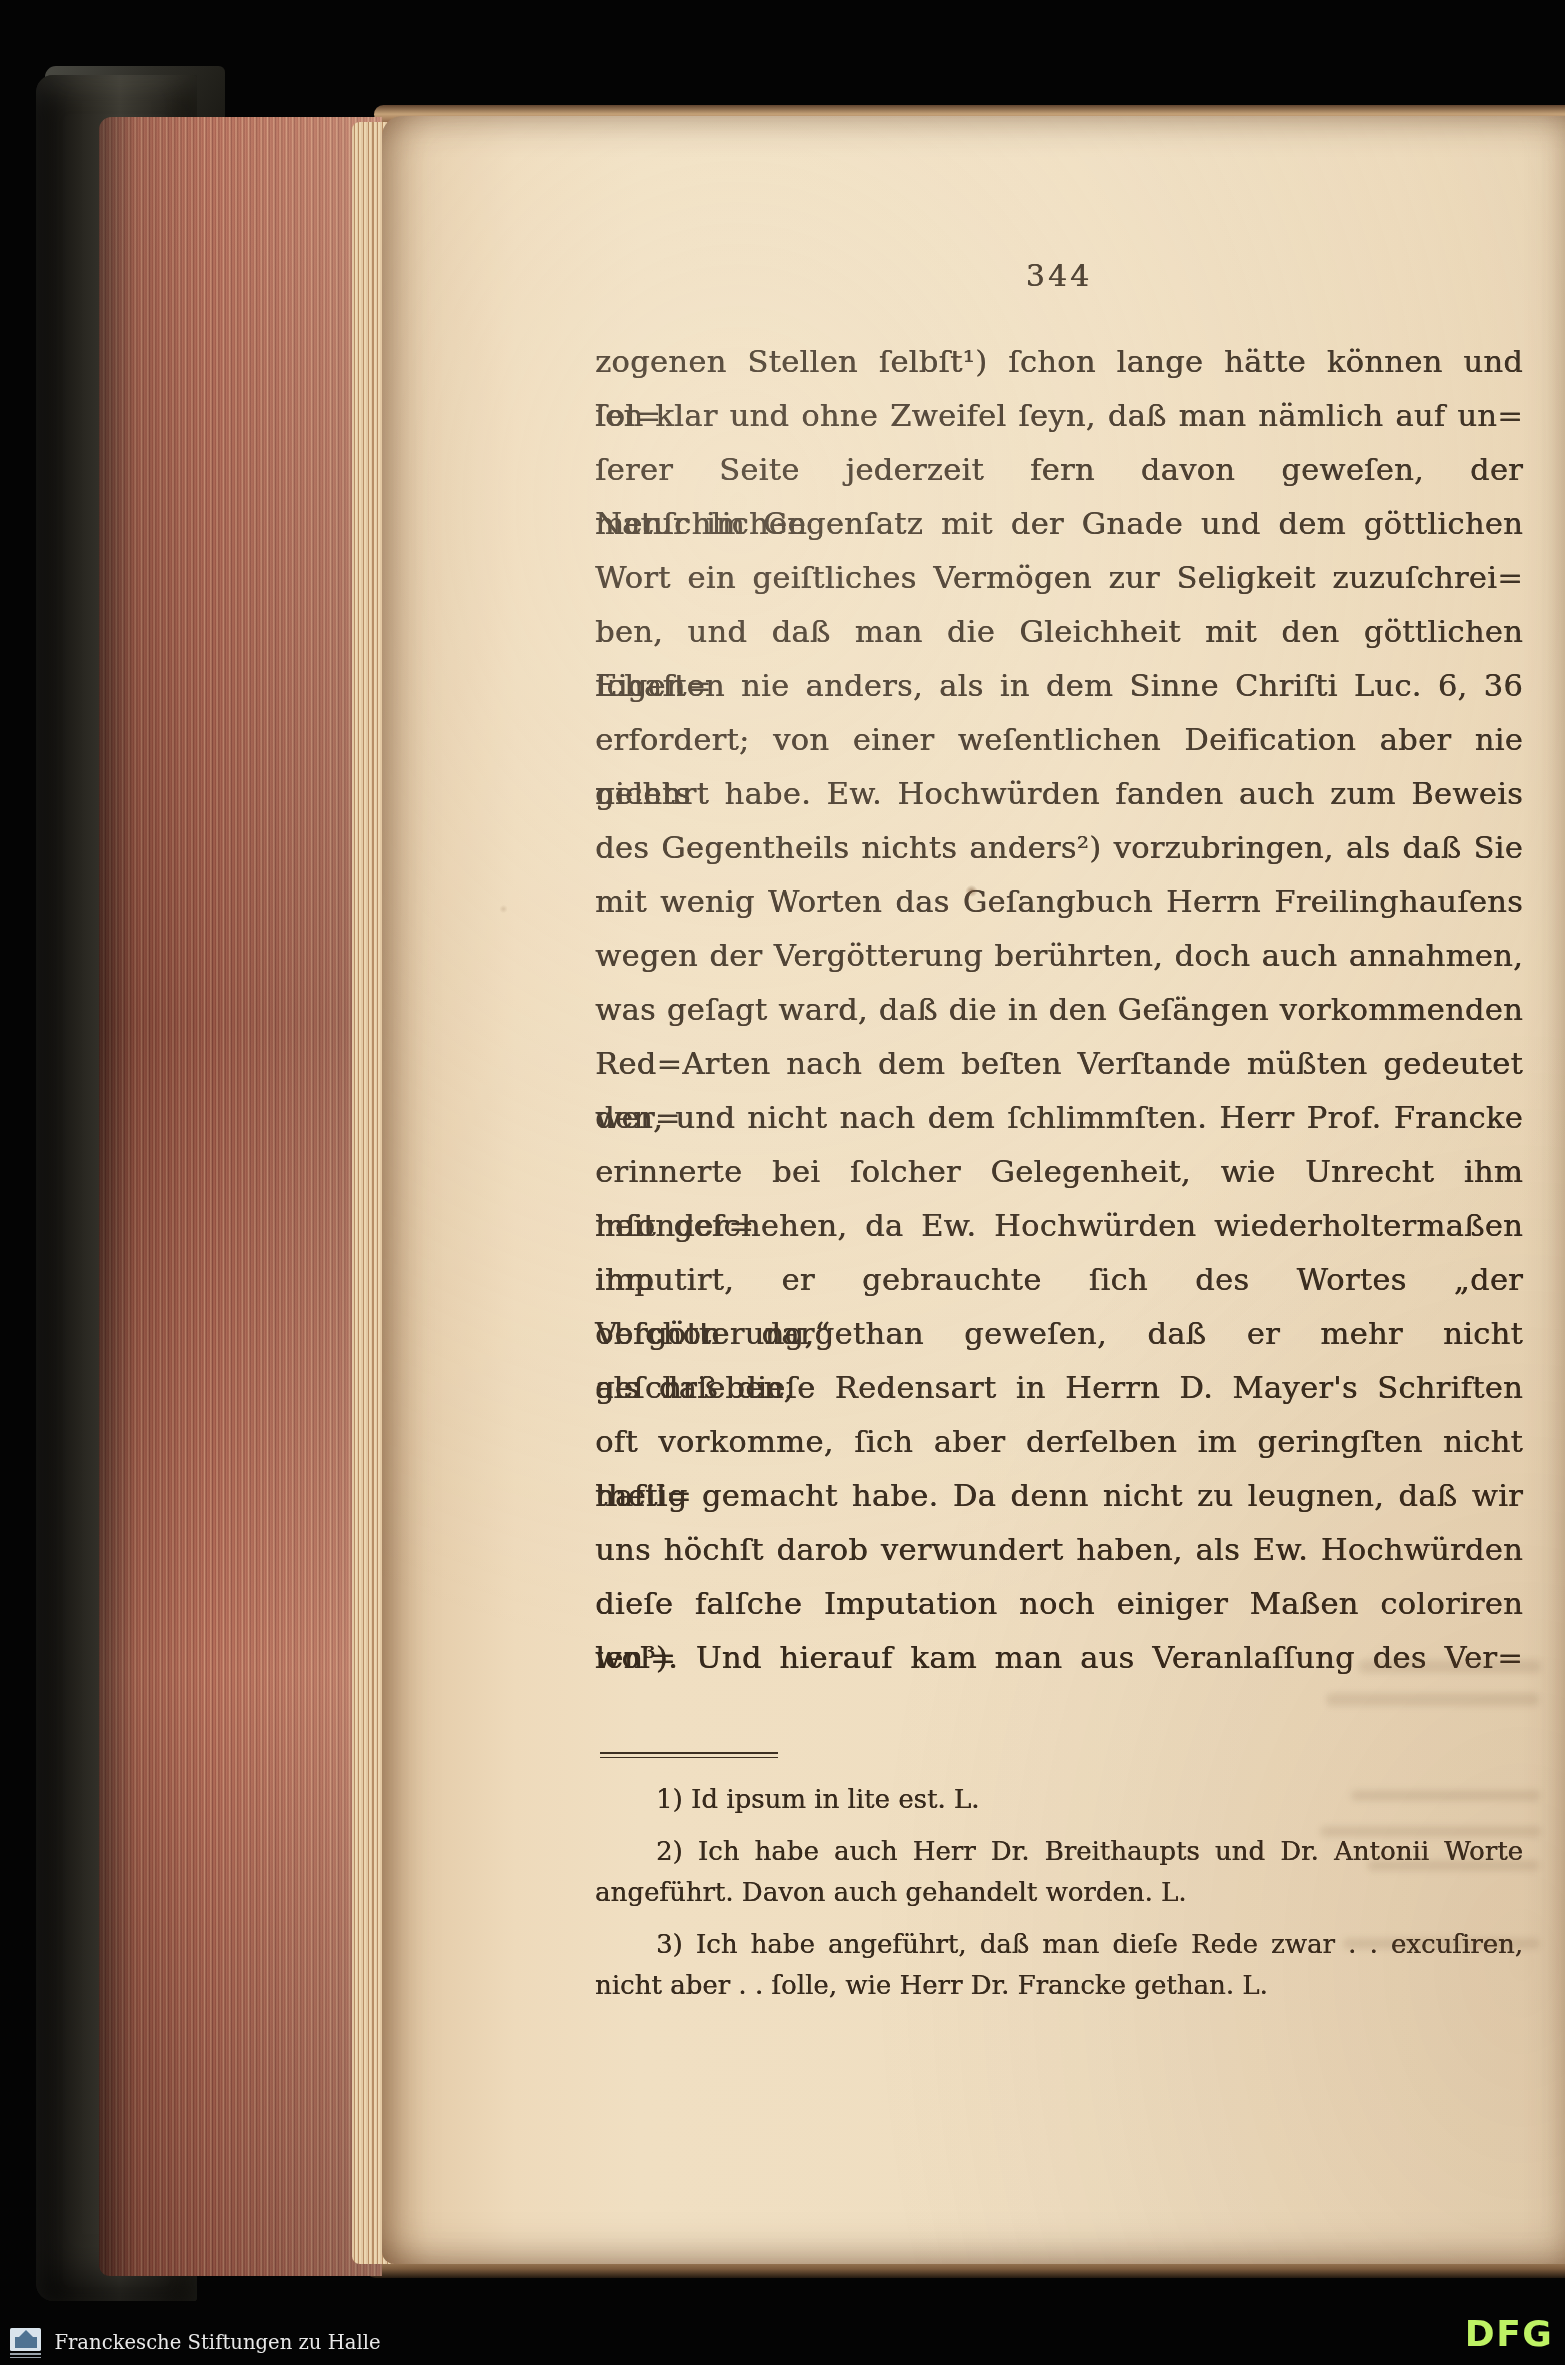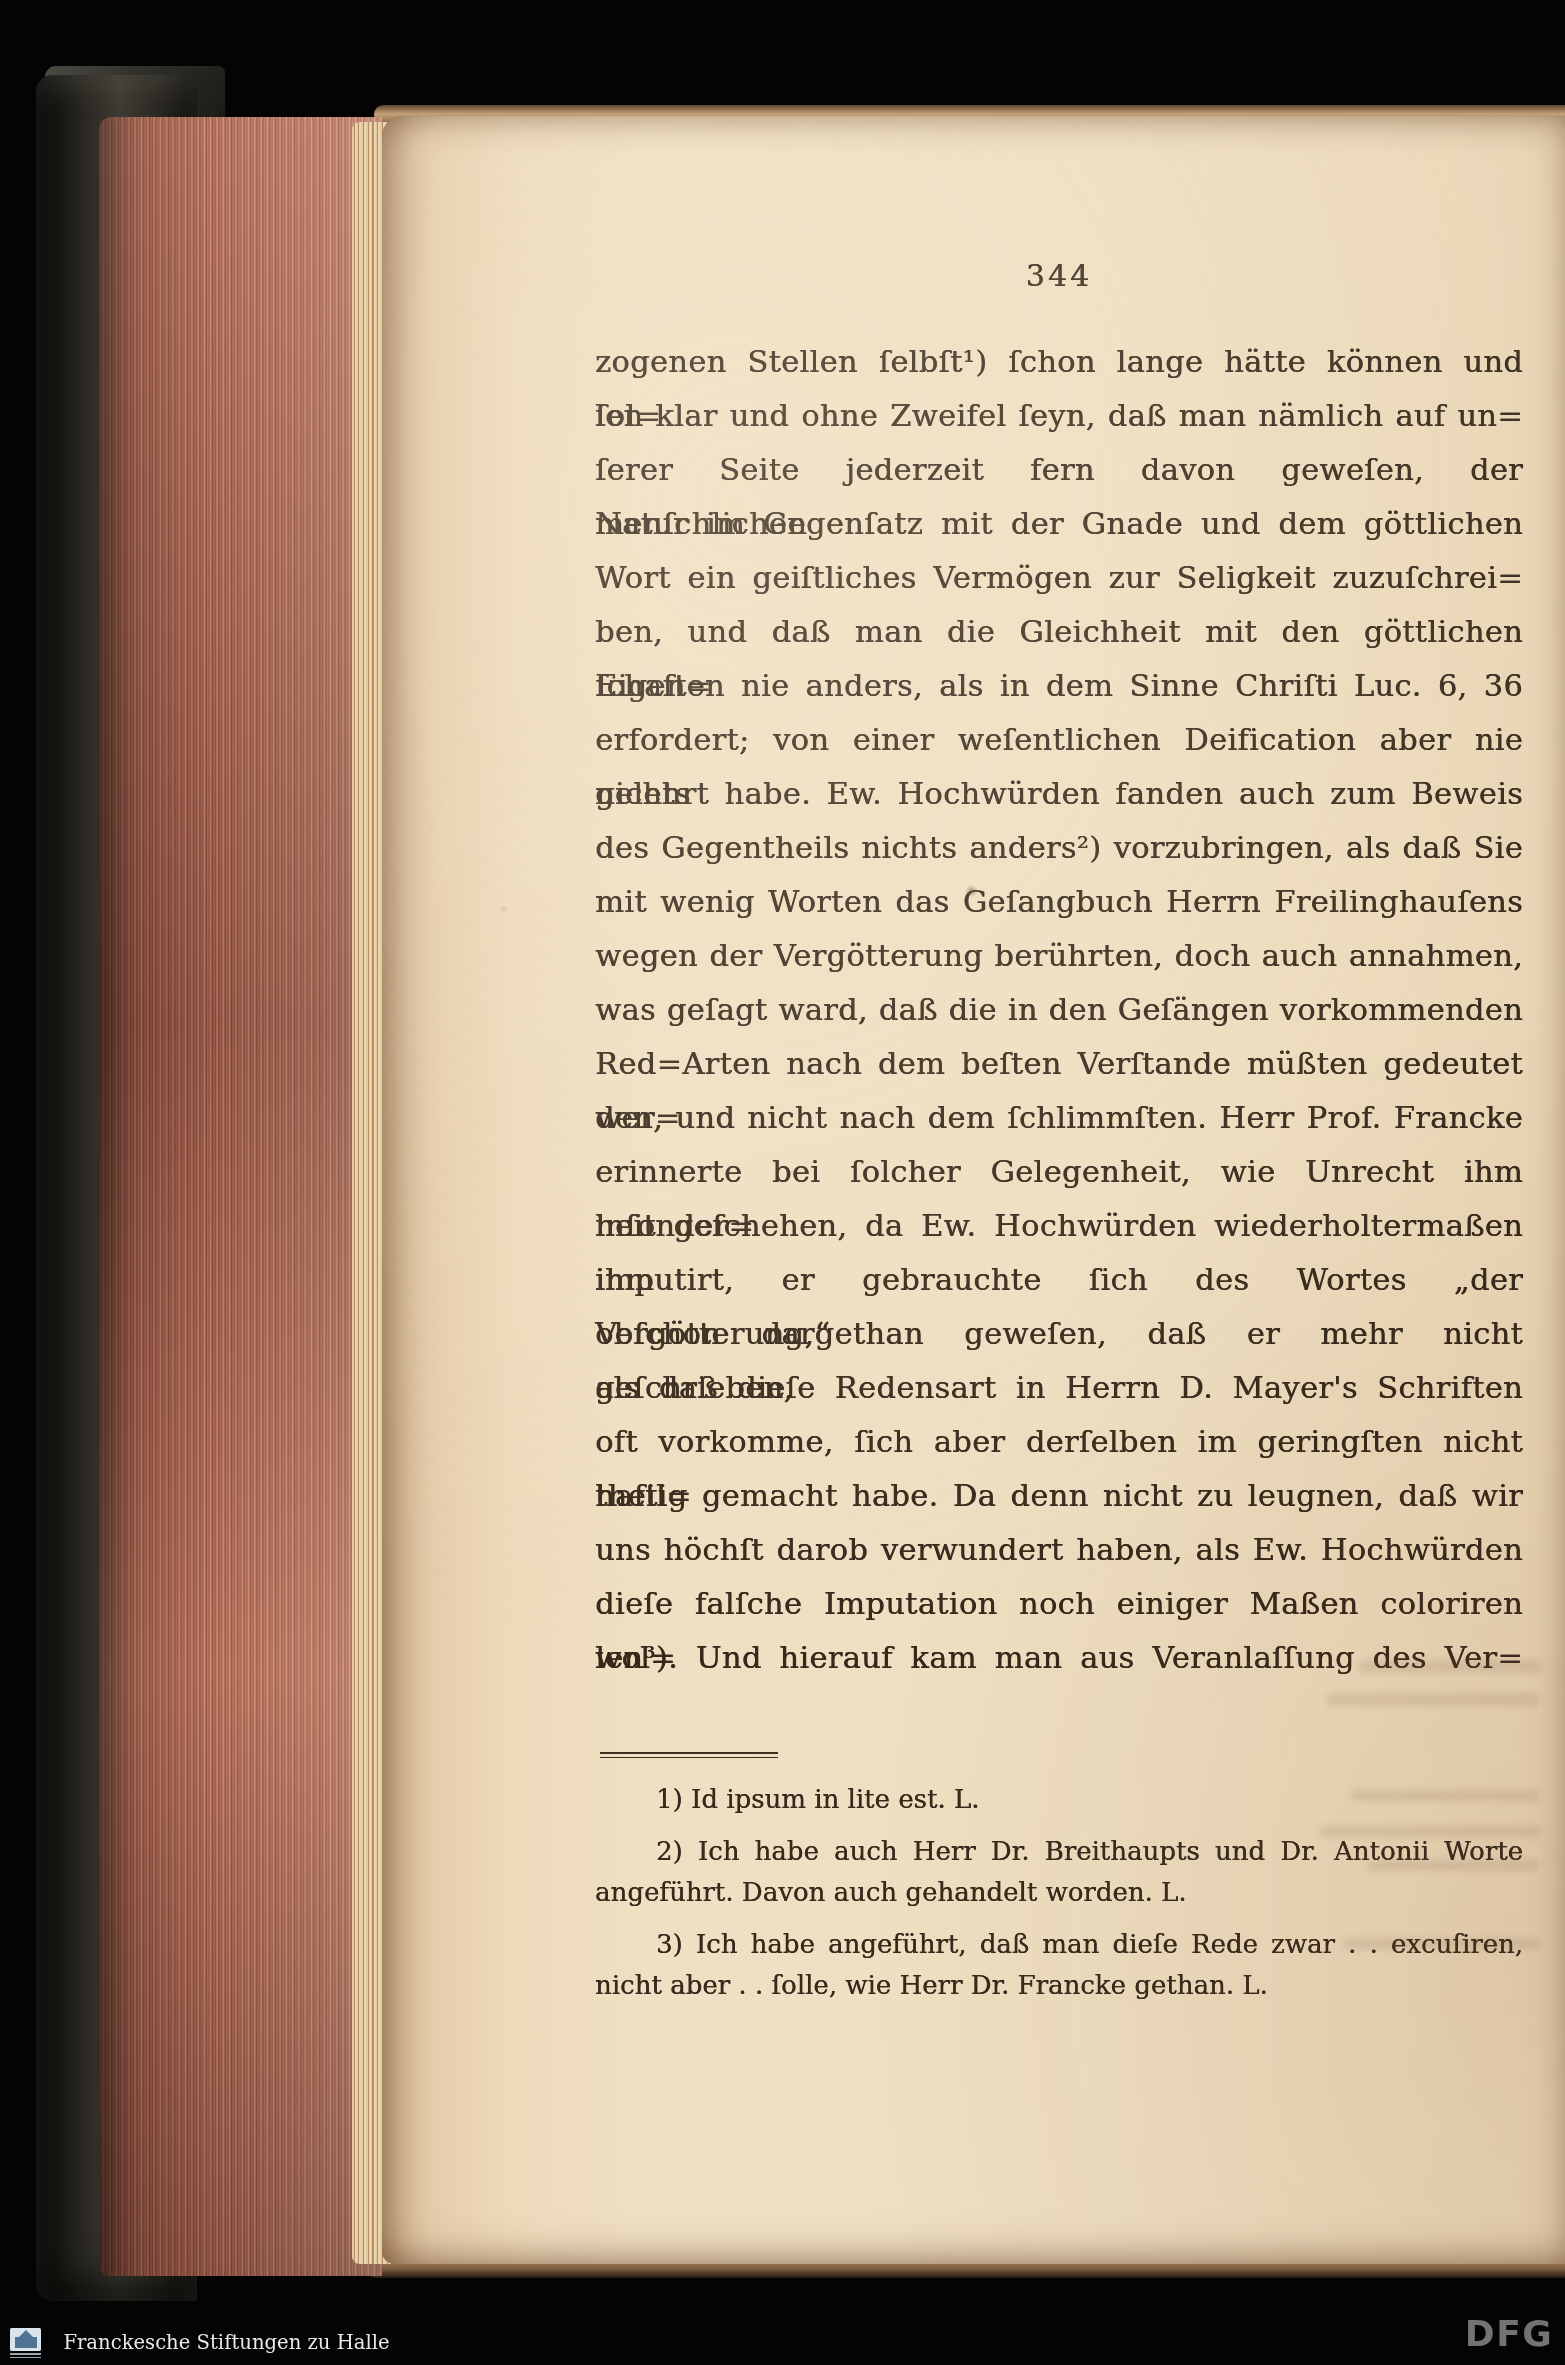--- a/index.html
+++ b/index.html
@@ -107,40 +107,40 @@
   .b1 { left:977px; top:1544px; width:182px; height:12.5px; }
   .b2 { left:944px; top:1577px; width:213px; height:12.5px; }
   .b3 { left:969px; top:1674px; width:189px; height:11px; }
   .b4 { left:938px; top:1710px; width:221px; height:11px; }
   .b5 { left:985px; top:1744px; width:172px; height:11px; }
   .b6 { left:961px; top:1822px; width:197px; height:11px; }
 
   
   .footer-left {
     position:absolute; left:9.4px; bottom:7.8px;
-    display:flex; align-items:flex-end; gap:21px;
+    display:flex; align-items:flex-end; gap:12px;
   }
   .fs-logo { width:33px; display:flex; flex-direction:column; gap:2.3px; align-items:center; }
   .fs-logo-img { width:31px; height:23.5px; background:#d9e4ec; position:relative; border-radius:1.6px; overflow:hidden; }
   .fs-logo-img::before {
     content:""; position:absolute; left:8.6px; top:2.3px; width:14px; height:7px; background:#4f7392;
     clip-path:polygon(50% 0, 100% 100%, 0 100%);
   }
   .fs-logo-img::after {
     content:""; position:absolute; left:4.7px; right:4.7px; bottom:3.1px; height:11px; background:#4f7392;
   }
   .fs-logo-lines { display:flex; flex-direction:column; gap:1.6px; width:31px; }
   .fs-logo-lines span { height:1.6px; background:#9aa4ac; }
   .fs-text {
     color:#e9e9e9; font-size:19.6px; padding-bottom:4.7px;
     font-family:"DejaVu Serif","Liberation Serif",serif;
   }
   .dfg {
     position:absolute; right:12.5px; bottom:12.5px;
-    color:#737373; font-family:"DejaVu Sans","Liberation Sans",sans-serif;
+    color:#bef264; font-family:"DejaVu Sans","Liberation Sans",sans-serif;
     font-weight:bold; font-size:36px; letter-spacing:1.6px;
   }
 </style>
 </head>
 <body>
 
 <div class="screen">
 
   <div class="cover-top"></div>
   <div class="cover"></div>

